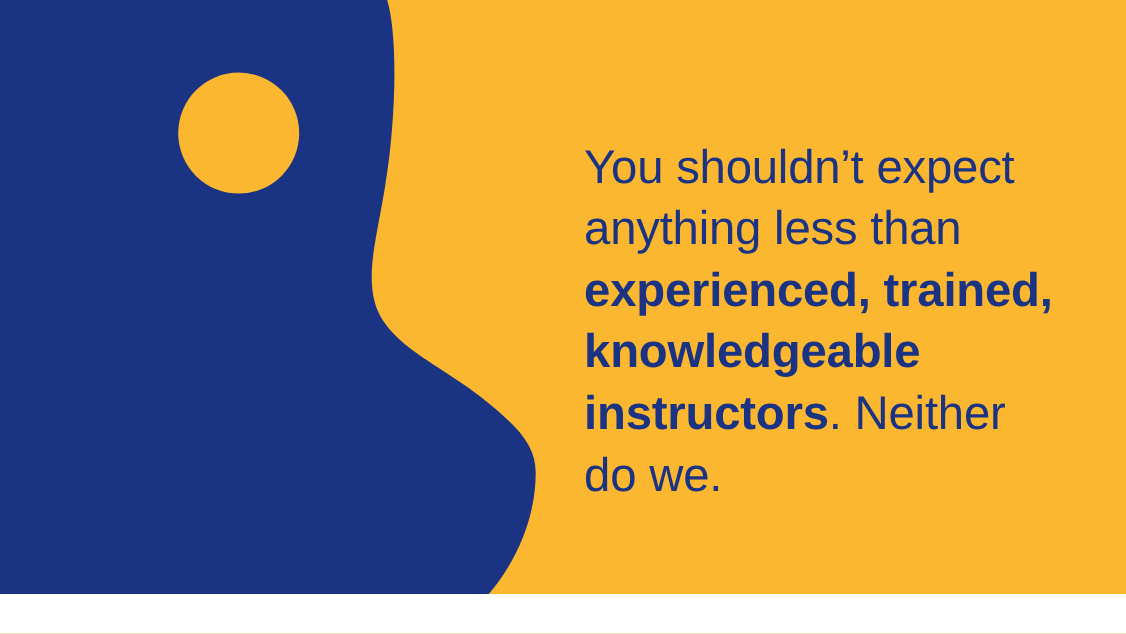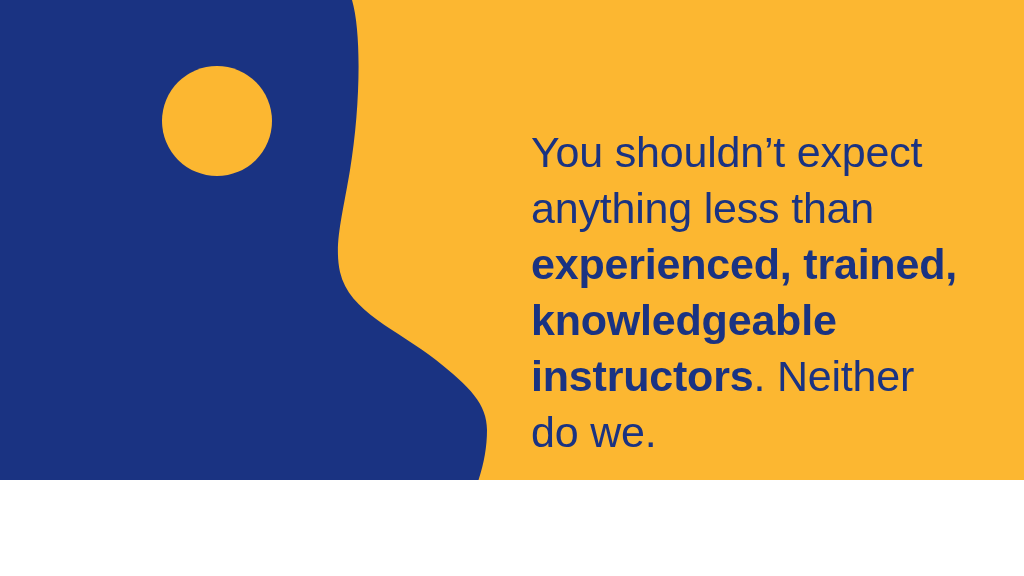--- a/index.html
+++ b/index.html
@@ -46,21 +46,21 @@
     white-space: nowrap;
   }
 
   .strong {
     font-weight: 700;
   }
 </style>
 </head>
 <body>
 
-<div id="slide" style="background: #fdba74; width: 1024px; height: 480px;">
+<div id="slide" style="background: #fdba74; width: 1024px; height: 540px;">
 
   <svg id="backdrop" viewBox="0 0 1024 576" preserveAspectRatio="none">
     <defs>
       <mask id="dot-mask" maskUnits="userSpaceOnUse" x="0" y="0" width="1024" height="576">
         <rect x="0" y="0" width="1024" height="576" fill="#ffffff"></rect>
         <circle cx="217" cy="121" r="55" fill="#000000"></circle>
       </mask>
     </defs>
 
     <rect x="0" y="0" width="1024" height="576" fill="#fcb731"></rect>

